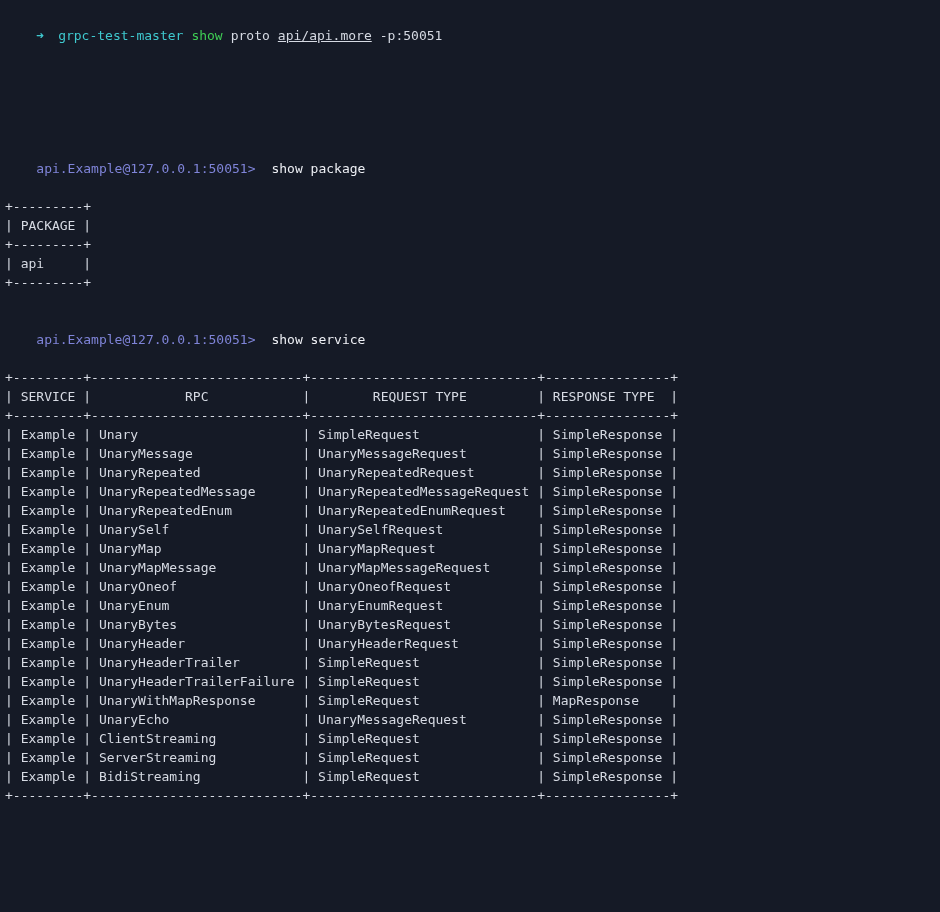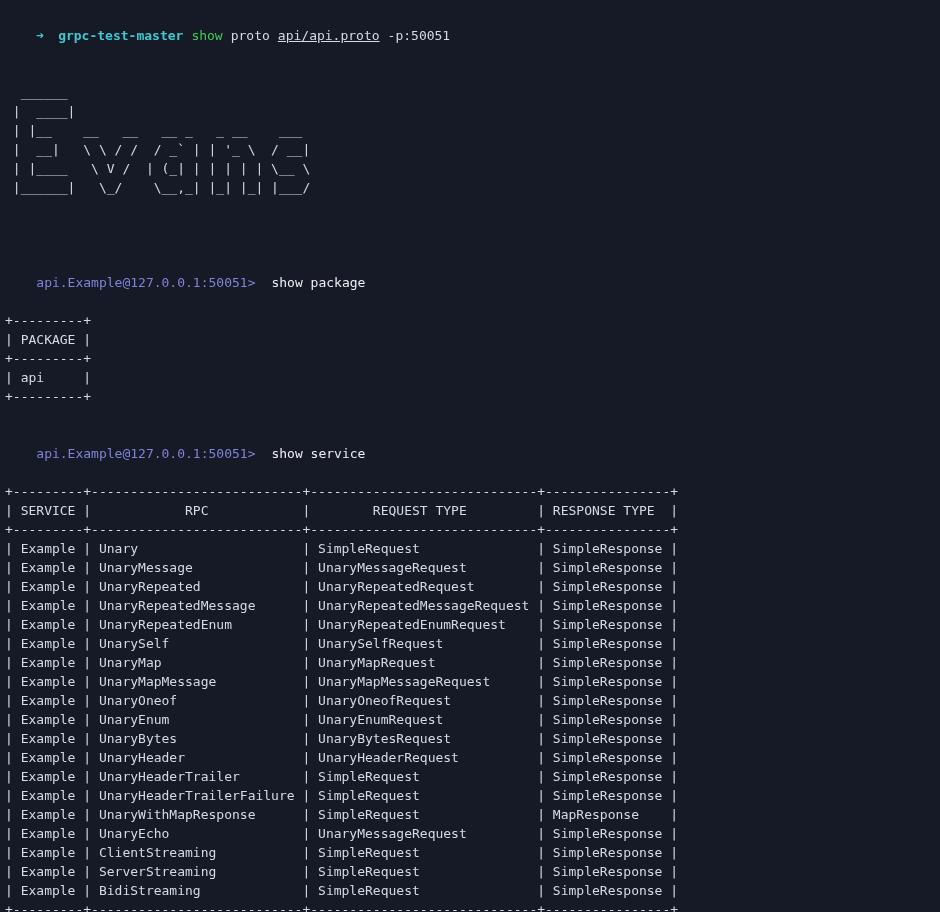--- a/index.html
+++ b/index.html
@@ -17,51 +17,45 @@
     font-size: inherit;
     line-height: 19px;
     white-space: pre;
   }
   .line { white-space: pre; min-height: 19px; }
   .gap  { height: 19px; }
   .gap2 { height: 38px; }
   .sliver { height: 7px; overflow: hidden; }
   .sliver .line { margin-top: -12px; }
   .arrow  { color: var(--cyan, #3fc9cf); font-weight: bold; }
-  .cyan   { color: var(--cyan, #3fc9cf); font-weight: bold; }
+  .cyan   { color: var(--cyan, #3fc9cf); font-weight: normal; }
   .green  { color: var(--green, #3fce54); }
   .prompt { color: var(--prompt, #7f84d8); text-align: center; }
   .white  { color: var(--bright, #edeff4); margin-left: 8px; }
   .und    { text-decoration: underline; }
   .mr1 { margin-right: 8px; }
   .mr2 { margin-right: 14px; }
 </style>
 </head>
 <body>
 
 <div class="term">
 
   <div class="sliver">
     <div class="line">
       
     </div>
   </div>
 
   <div class="line">
-    <span class="arrow mr2">➜</span><span class="cyan mr1">grpc-test-master</span><span class="green mr1">show</span><span class="mr1">proto</span><span class="und mr1">api/api.proto</span><span>-p:50051</span>
+    <span class="arrow mr2">➜</span><span class="cyan mr1">grpc-test-master</span><span class="green mr1">show</span><span class="mr1">proto</span><span class="und mr1">api/api.more</span><span>-p:50051</span>
   </div>
 
   <div class="gap"></div>
 
-  <pre>  ______
- |  ____|
- | |__    __   __   __ _   _ __    ___
- |  __|   \ \ / /  / _` | | '_ \  / __|
- | |____   \ V /  | (_| | | | | | \__ \
- |______|   \_/    \__,_| |_| |_| |___/</pre>
 
   <div class="gap"></div>
 
 
   <div class="gap2"></div>
 
   <div class="line">
     <span class="prompt mr1">api.Example@127.0.0.1:50051&gt;</span><span class="white">show package</span>
   </div>
   <pre>+---------+

